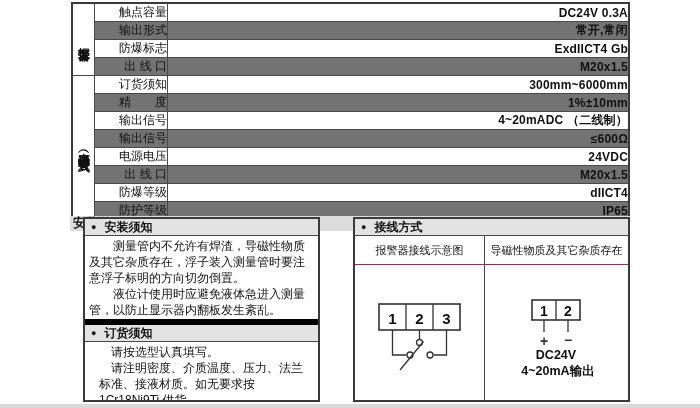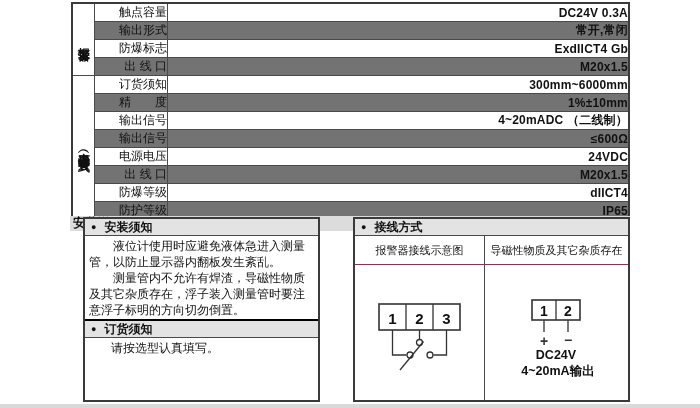--- a/index.html
+++ b/index.html
@@ -41,21 +41,21 @@
     border:2px solid #3a3a3a; background:#ffffff; overflow:hidden;
   }
   .box-left  { left:70px;  width:237px;margin-left:13px; }
   .box-right { left:353px; width:277px; display:flex; flex-direction:column; }
   .box-hdr {
     height:16px; background:#e3e3e3; border-bottom:1px solid #4a4a4a;
     font-size:12px; font-weight:bold; line-height:16px;
     padding-left:6px; white-space:nowrap; overflow:hidden; flex:0 0 auto;
   }
   .box-hdr .bullet { font-size:9px; vertical-align:1px; margin-right:8px; }
-  .box-hdr.mid { border-top:2px solid #000000; }
+  .box-hdr.mid { border-top:6px solid #000000; }
   .notes-body { padding:2px 4px 1px 4px; font-size:12px; line-height:16px; }
   .notes-body p { margin:0; text-indent:2em; }
   .notes-body.order p { margin:0; text-indent:1em; padding-left:10px; }
 
   
   .sub-row { display:flex; height:28px; border-bottom:1px solid #be185d; flex:0 0 auto; }
   .sub-cell {
     font-size:11px; line-height:28px; text-align:center;
     white-space:nowrap; overflow:hidden;
   }
@@ -137,28 +137,29 @@
   </tbody>
     </table>
 
   <div class="title-bar">安装说明</div>
 
   <div class="box box-left">
     <div class="box-hdr">
       <span class="bullet">●</span><span>安装须知</span>
     </div>
     <div class="notes-body">
+      <p>测量管内不允许有焊渣，导磁性物质及其它杂质存在，浮子装入测量管时要注意浮子标明的方向切勿倒置。</p>
       <p>液位计使用时应避免液体急进入测量管，以防止显示器内翻板发生紊乱。</p>
-      <p>测量管内不允许有焊渣，导磁性物质及其它杂质存在，浮子装入测量管时要注意浮子标明的方向切勿倒置。</p>
     </div>
     <div class="box-hdr mid">
       <span class="bullet">●</span><span>订货须知</span>
     </div>
     <div class="notes-body order">
       <p>请按选型认真填写。</p>
+      <p>请注明密度、介质温度、压力、法兰标准、接液材质。如无要求按 1Cr18Ni9Ti 供货。</p>
     </div>
   </div>
 
   <div class="box box-right">
     <div class="box-hdr">
       <span class="bullet">●</span><span>接线方式</span>
     </div>
     <div class="sub-row">
       <div class="sub-cell a">报警器接线示意图</div>
       <div class="sub-cell b">导磁性物质及其它杂质存在</div>

